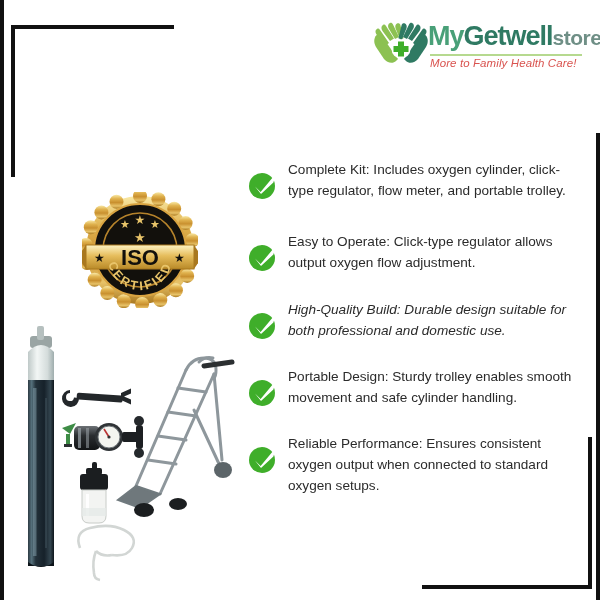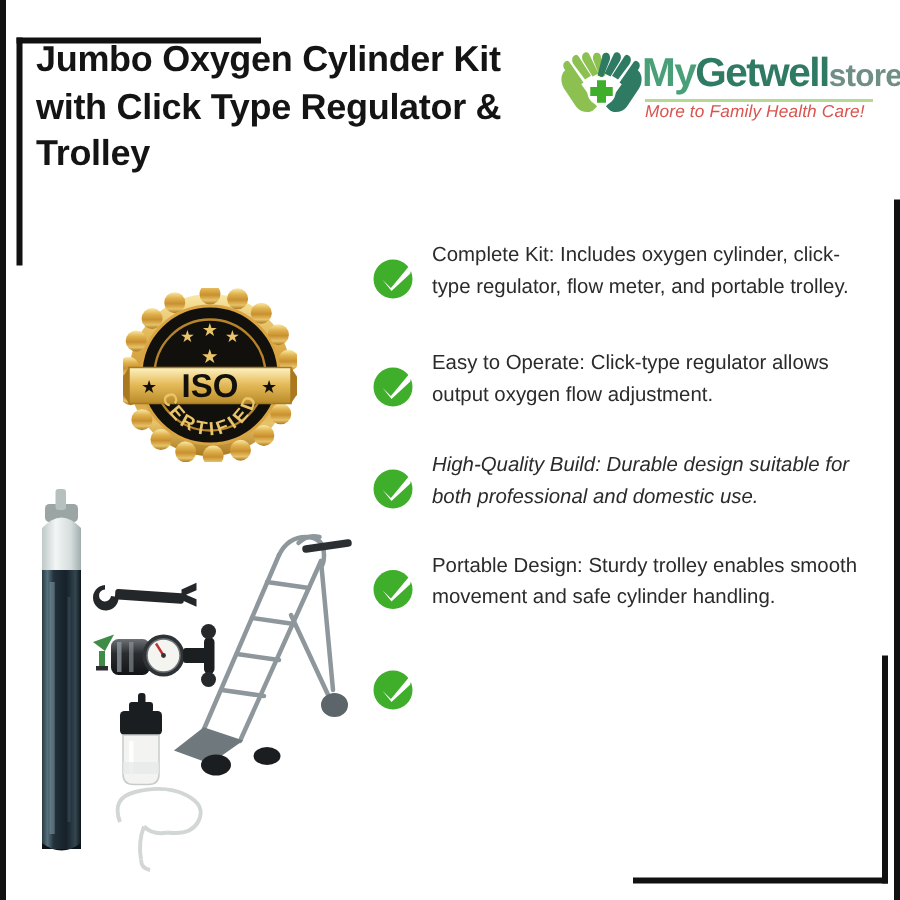--- a/index.html
+++ b/index.html
@@ -20,21 +20,21 @@
   .frame-bracket-br-h{position:absolute;right:8px;top:585px;width:170px;height:4px;background:#111;}
 
   
   .title{
     position:absolute;left:24px;top:24px;width:350px;
     font-size:24px;line-height:1.32;font-weight:bold;color:#141414;
     letter-spacing:-0.2px;
   }
 
   
-  .logo{position:absolute;left:372px;top:28px;width:218px;height:64px;}
+  .logo{position:absolute;left:372px;top:16px;width:218px;height:64px;}
   .logo-mark{position:absolute;left:0;top:4px;width:58px;height:48px;}
   .logo-word{position:absolute;left:56px;top:5px;white-space:nowrap;}
   .lw{font-size:27px;font-weight:bold;letter-spacing:-1px;}
   .lw-my{color:#49a078;}
   .lw-get{color:#2f7a63;}
   .lw-store{color:#6f8f86;font-size:21px;font-weight:bold;letter-spacing:-0.5px;}
   .logo-rule{position:absolute;left:58px;top:38px;width:152px;height:2px;background:#b6d98f;}
   .logo-tag{
     position:absolute;left:58px;top:41px;width:160px;
     font-size:11.5px;font-weight:normal;font-style:italic;color:#d9534f;
@@ -66,21 +66,20 @@
 
 <div class="canvas">
 
   <div class="frame-left-outer"></div>
   <div class="frame-bracket-tl-v"></div>
   <div class="frame-bracket-tl-h"></div>
   <div class="frame-right-outer"></div>
   <div class="frame-bracket-br-v"></div>
   <div class="frame-bracket-br-h"></div>
 
-  <div class="title">Jumbo Oxygen Cylinder Kit with Click Type Regulator &amp; Trolley</div>
 
   <div class="logo">
 
     <div class="logo-mark">
       <svg viewBox="0 0 58 48" width="58" height="48">
 
         <g fill="#8cc152">
           <path d="M6 14 C2 16 1 22 4 27 L12 39 C15 43 21 44 24 41 L26 39 L14 22 Z"></path>
           <path d="M5 9 C3 10 3 13 5 15 L13 26 L17 23 L8 10 C7 8.5 6 8.2 5 9 Z"></path>
           <path d="M11 5 C9 6 9 9 10.5 11 L18 21 L22 18.5 L14 6 C13 4.5 12 4.2 11 5 Z"></path>
@@ -335,17 +334,18 @@
       <span class="b-text">Portable Design: Sturdy trolley enables smooth movement and safe cylinder handling.</span>
     </div>
 
     <div class="bullet">
       <span class="b-icon">
         <svg viewBox="0 0 30 30" width="30" height="30">
           <circle cx="14" cy="16" r="13" fill="#3fae2a"></circle>
           <path d="M7 16.5 L12.6 22 L28 3.5 L25.4 12.5 L13 24 Z" fill="#ffffff"></path>
         </svg>
       </span>
+      <span class="b-text">Reliable Performance: Ensures consistent oxygen output when connected to standard oxygen setups.</span>
     </div>
 
   </div>
 
 </div>
 
 </body></html>

